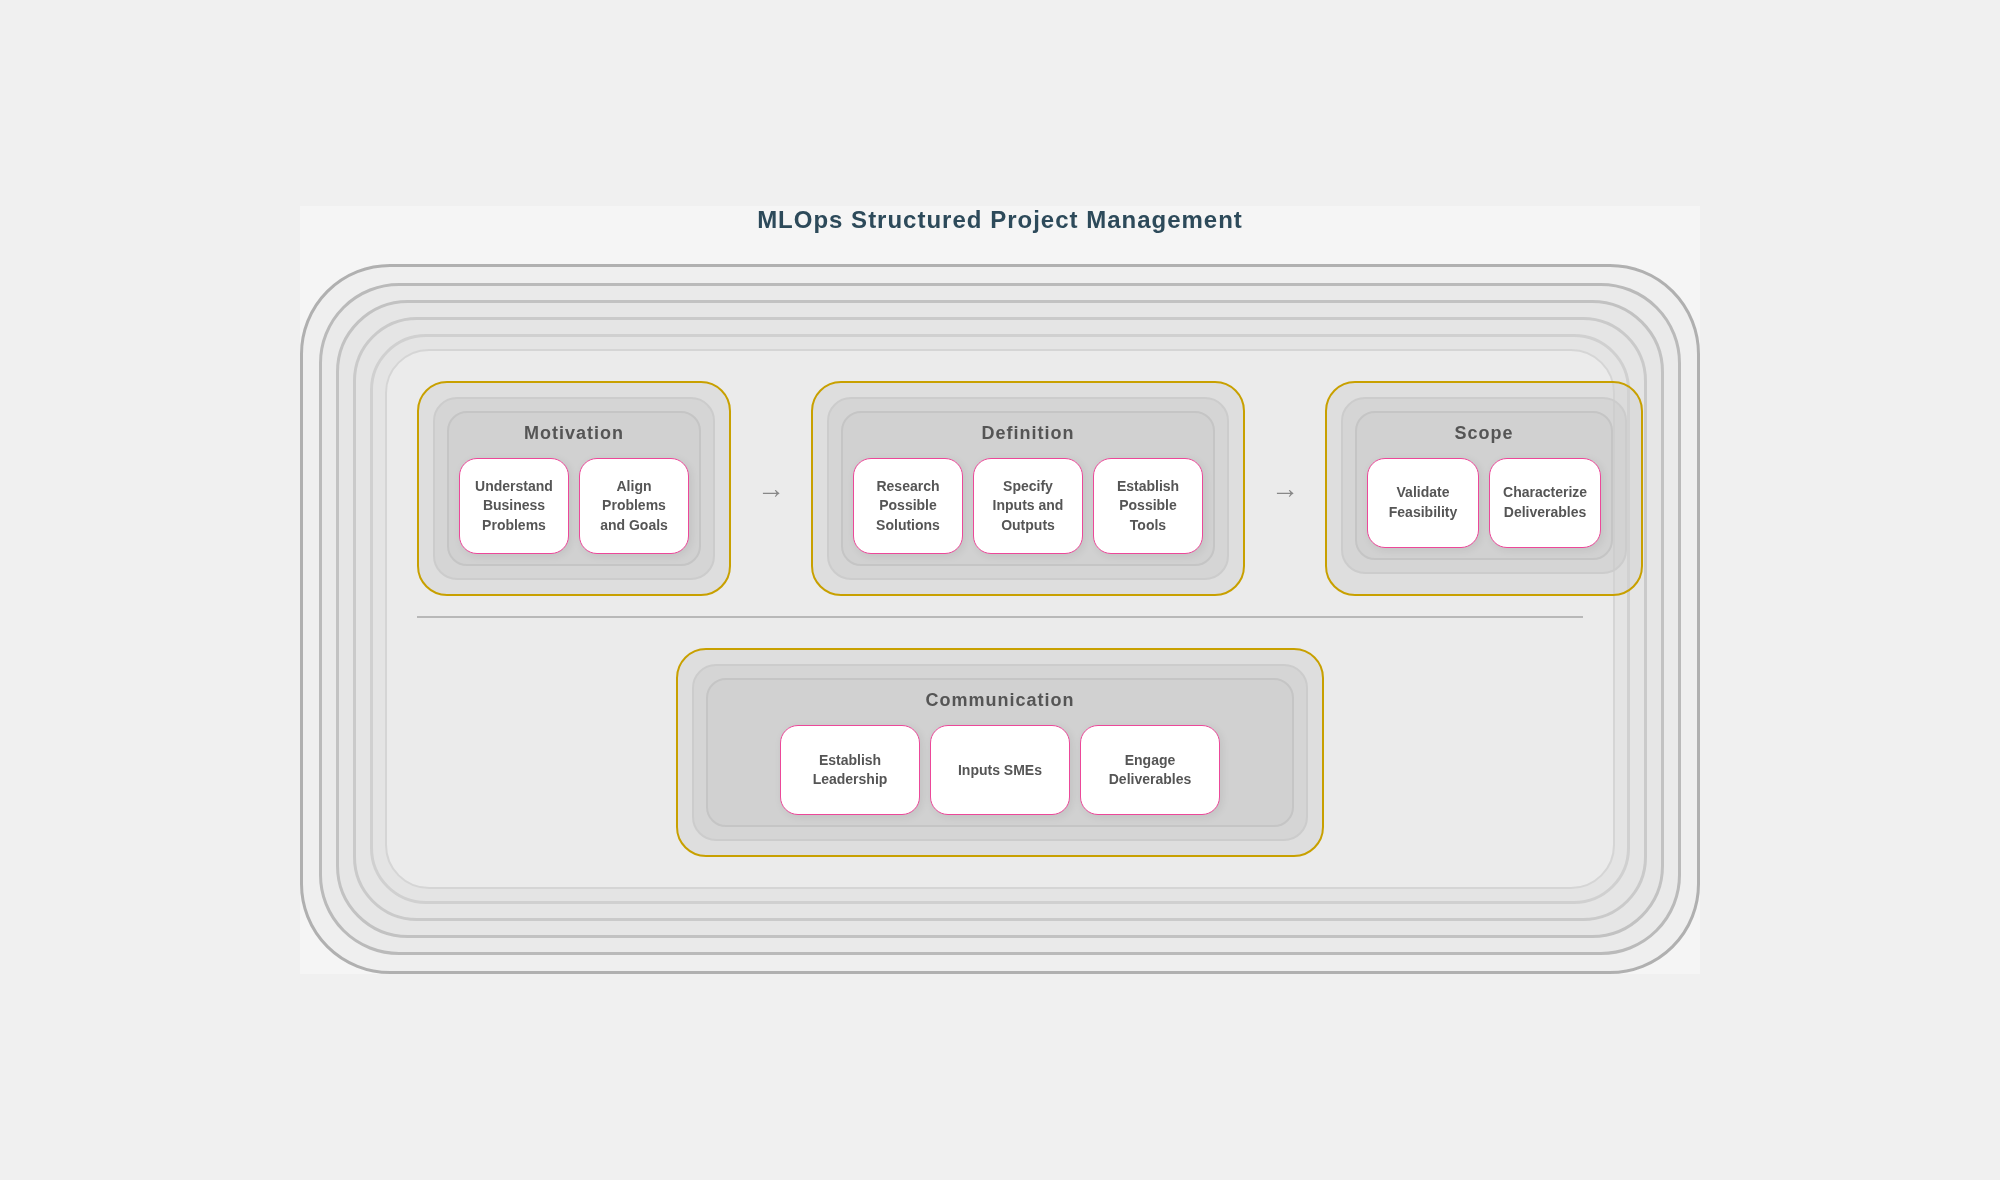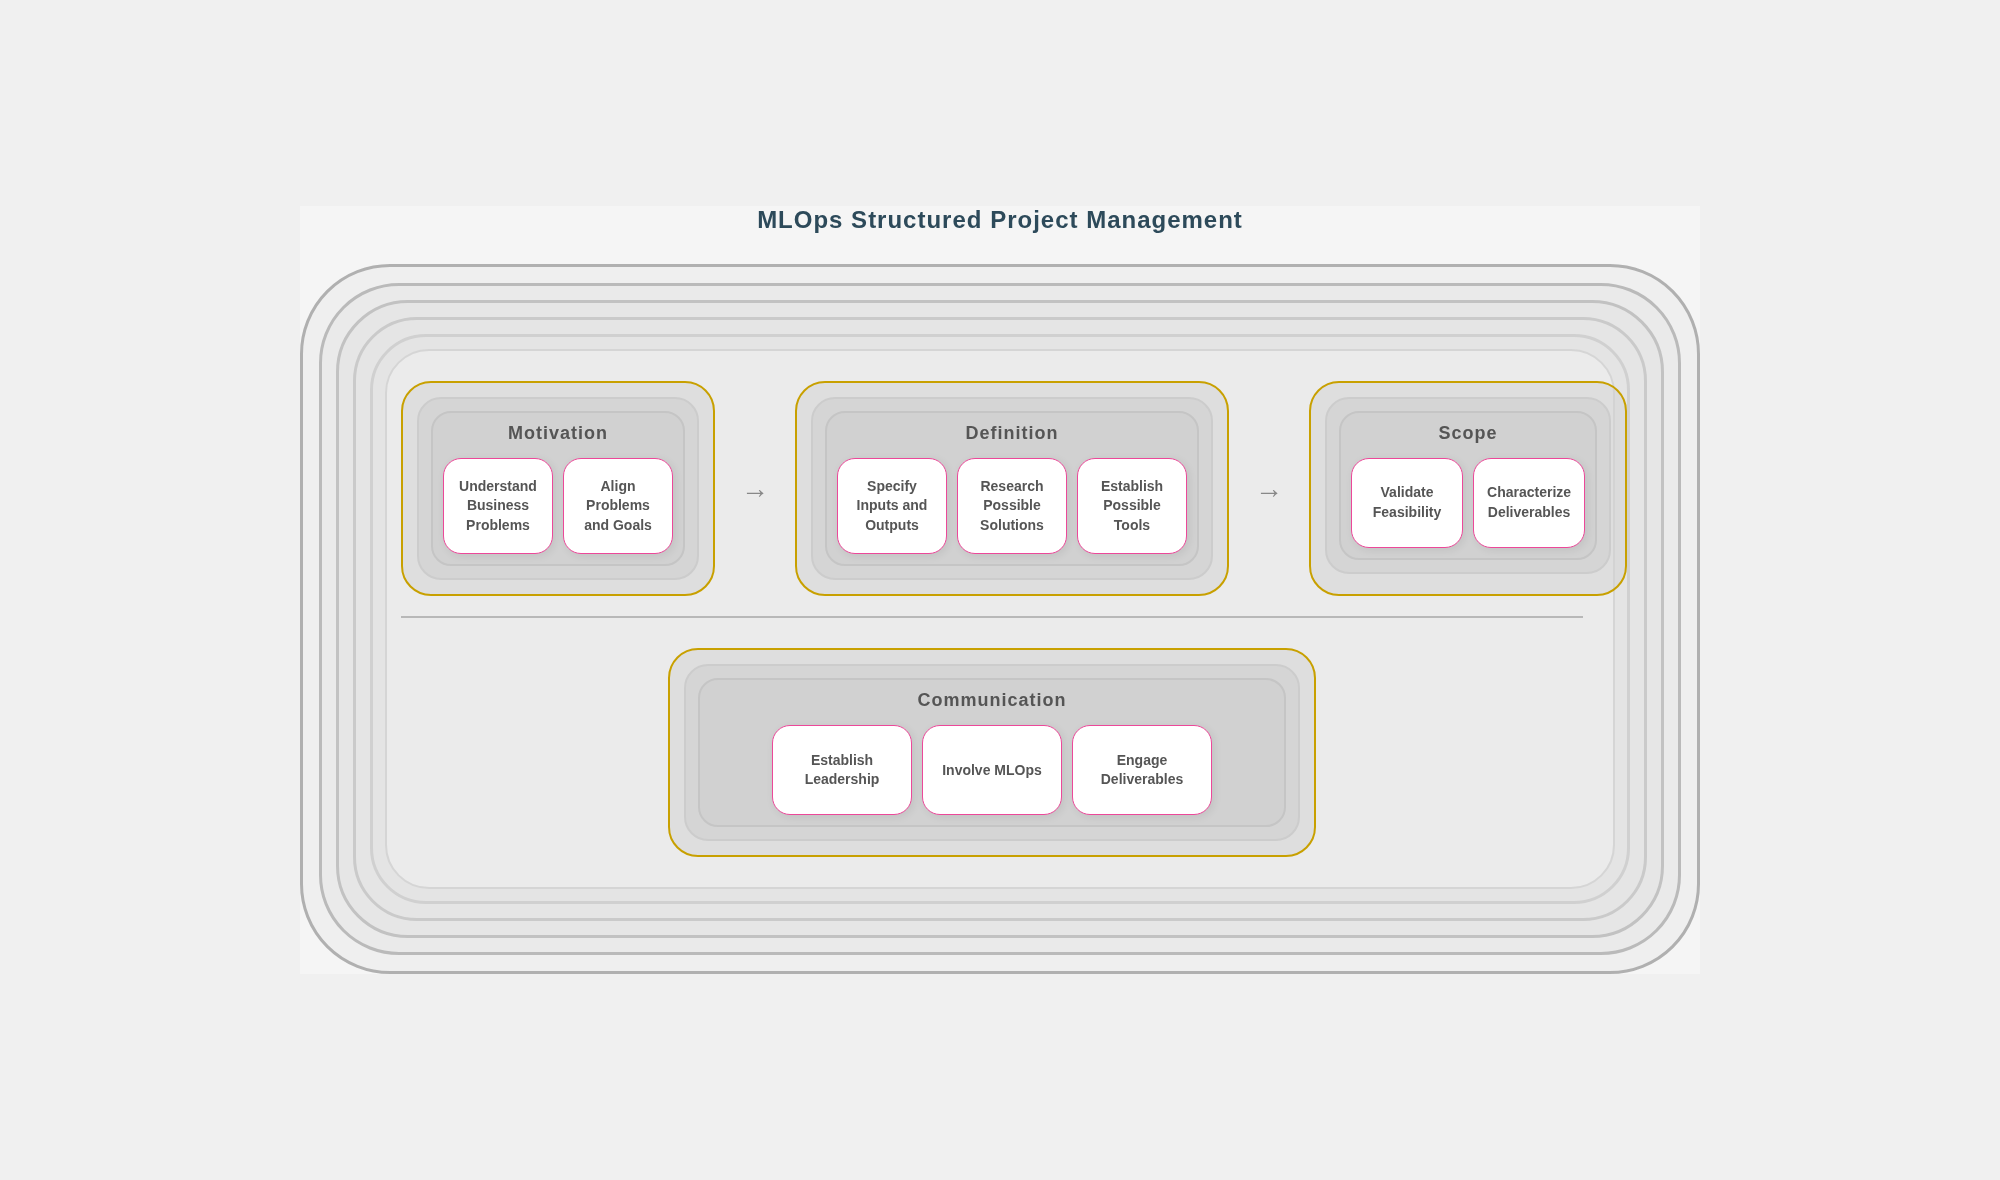--- a/index.html
+++ b/index.html
@@ -25,21 +25,21 @@
       font-weight: bold;
       color: #2d4a5a;
       margin-bottom: 30px;
       font-family: 'Arial Black', 'Arial', sans-serif;
       letter-spacing: 1px;
     }
 
     .content-area {
       background: #ebebeb;
       border-radius: 44px;
-      padding: 30px 30px 0 14px;
+      padding: 30px 30px 0 30px;
       border: 2px solid #d5d5d5;
     }
 
     
     .top-row {
       display: flex;
       gap: 20px;
       align-items: stretch;
       margin-bottom: 0;
     }
@@ -217,24 +217,24 @@
                 <div class="arrow-connector">
                   <span>→</span>
                 </div>
 
                 <div class="section-box">
                   <div class="section-box-inner">
                     <div class="section-box-inner2">
                       <div class="section-title">Definition</div>
                       <div class="cards-row">
                         <div class="card">
+                          <span>Research Possible Solutions</span>
+                        </div>
+                        <div class="card">
                           <span>Specify Inputs and Outputs</span>
-                        </div>
-                        <div class="card">
-                          <span>Research Possible Solutions</span>
                         </div>
                         <div class="card">
                           <span>Establish Possible Tools</span>
                         </div>
                       </div>
                     </div>
                   </div>
                 </div>
 
                 <div class="arrow-connector">
@@ -264,21 +264,21 @@
               <div class="bottom-row">
                 <div class="comm-section">
                   <div class="comm-section-inner">
                     <div class="comm-section-inner2">
                       <div class="section-title">Communication</div>
                       <div class="cards-row">
                         <div class="card">
                           <span>Establish Leadership</span>
                         </div>
                         <div class="card">
-                          <span>Involve MLOps</span>
+                          <span>Inputs SMEs</span>
                         </div>
                         <div class="card">
                           <span>Engage Deliverables</span>
                         </div>
                       </div>
                     </div>
                   </div>
                 </div>
               </div>
 

